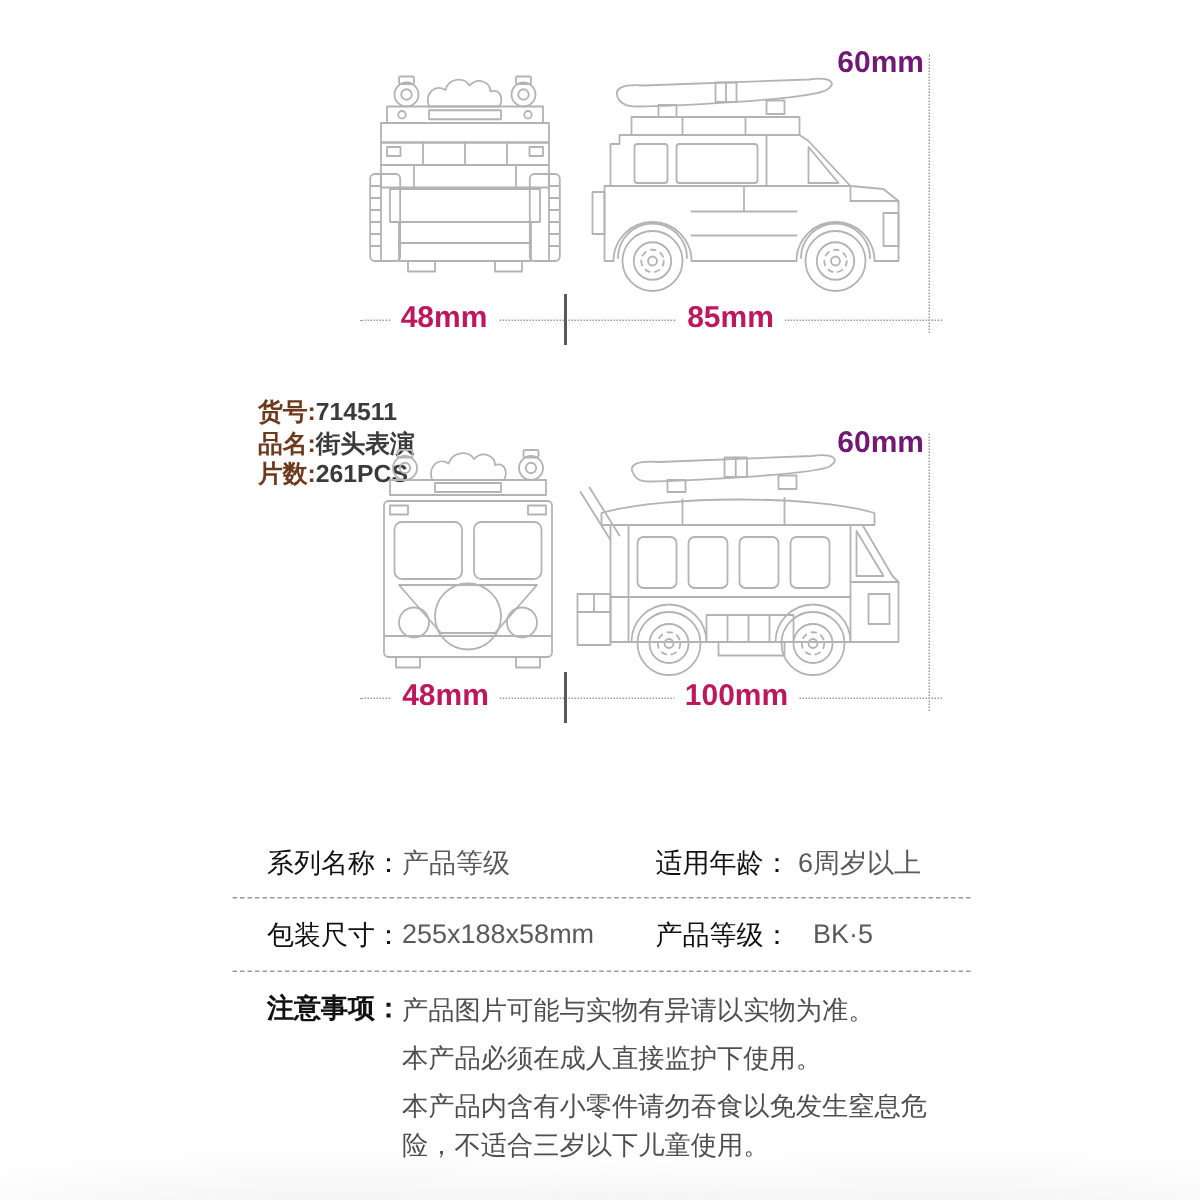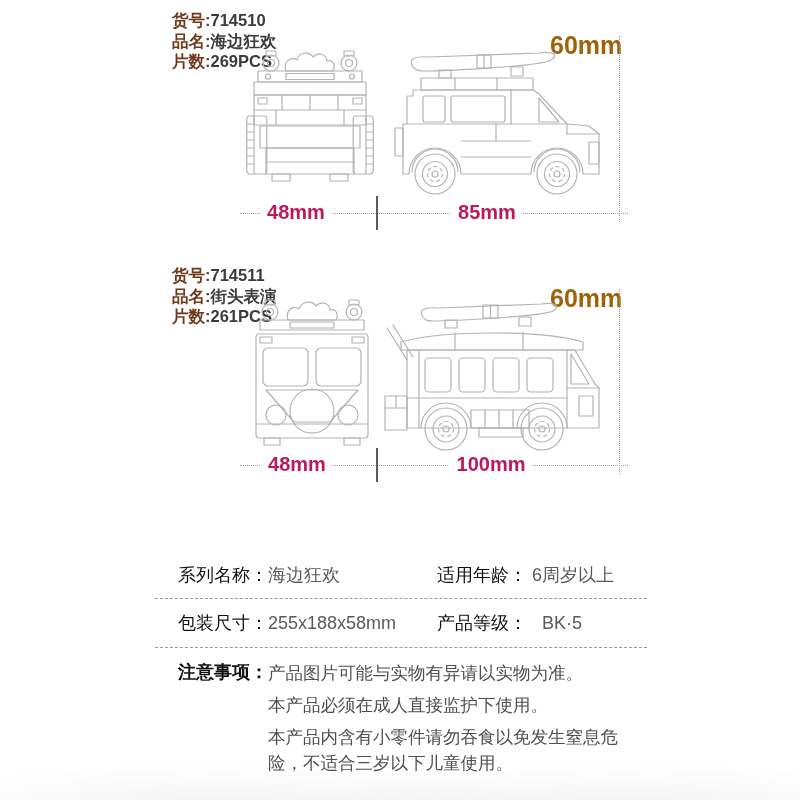--- a/index.html
+++ b/index.html
@@ -4,21 +4,21 @@
 <style>
   html,body{margin:0;padding:0;background:#fff;}
   .canvas{position:relative;width:800px;height:800px;background:#ffffff;overflow:hidden;
           font-family:"Liberation Sans","DejaVu Sans",sans-serif;}
   .abs{position:absolute;}
   
   .info{line-height:20.5px;font-size:16.5px;white-space:nowrap;}
   .info .lab{font-weight:700;color:#6e3a1e;}
   .info .val{font-weight:600;color:#3b3b3b;}
   
-  .hdim-label{font-size:25px;font-weight:700;color:#a16207;text-align:right;}
+  .hdim-label{font-size:20px;font-weight:700;color:#701a75;text-align:right;}
   .dim-row{position:absolute;height:26px;}
   .dim-line{position:absolute;left:0;right:0;top:9px;border-top:1.5px dotted #9b9b9b;}
   .dim-txt{position:absolute;top:-3px;transform:translateX(-50%);background:#fff;
            padding:0 7px;font-size:20px;font-weight:700;color:#be185d;white-space:nowrap;}
   .dim-tick{position:absolute;top:-8px;width:1.5px;height:34px;background:#5a5a5a;}
   .vdots{position:absolute;width:0;border-left:1.5px dotted #9b9b9b;}
   
   .spec{position:absolute;left:155px;top:552px;width:492px;color:#151515;}
   .spec-row{position:relative;height:46px;border-bottom:1px dashed #9a9a9a;}
   .spec-row.r2{height:48px;}
@@ -33,25 +33,20 @@
   .lineart{stroke:#b3b3b3;fill:none;stroke-width:1.2px;stroke-linejoin:round;stroke-linecap:round;}
   .bottom-shade{position:absolute;left:0;right:0;bottom:0;height:60px;pointer-events:none;
     background:radial-gradient(70% 130% at 28% 118%,rgba(0,0,0,.05),transparent 62%),
                radial-gradient(70% 130% at 78% 118%,rgba(0,0,0,.05),transparent 62%);}
 </style>
 </head>
 <body>
 
 <div class="canvas">
 
-  <div class="abs info" style="left:172px;top:10px;">
-    <div><span class="lab">货号:</span><span class="val">714510</span></div>
-    <div><span class="lab">品名:</span><span class="val">海边狂欢</span></div>
-    <div><span class="lab">片数:</span><span class="val">269PCS</span></div>
-  </div>
 
   <div class="abs hdim-label" style="left:550px;top:31px;width:66px;">60mm</div>
   <div class="vdots" style="left:619px;top:36px;height:186px;"></div>
 
   <svg class="abs" style="left:246px;top:50px;" width="128" height="148" viewBox="0 0 128 148">
     <g class="lineart">
       <rect x="20" y="1" width="10" height="5" rx="1"></rect>
       <circle cx="25" cy="13" r="8"></circle>
         <circle cx="25" cy="13" r="3.5"></circle>
       <rect x="98" y="1" width="10" height="5" rx="1"></rect>
@@ -211,21 +206,21 @@
   <div class="dim-row" style="left:240px;top:456px;width:388px;">
     <div class="dim-line"></div>
     <div class="dim-tick" style="left:136px;"></div>
     <div class="dim-txt" style="left:57px;">48mm</div>
     <div class="dim-txt" style="left:251px;">100mm</div>
   </div>
 
   <div class="spec">
     <div class="spec-row">
       <span class="cell lab" style="left:23px;">系列名称：</span>
-      <span class="cell val" style="left:113px;">海边狂欢</span>
+      <span class="cell val" style="left:113px;">产品等级</span>
       <span class="cell lab" style="left:282px;">适用年龄：</span>
       <span class="cell val" style="left:377px;text-align:right;">6周岁以上</span>
     </div>
     <div class="spec-row r2">
       <span class="cell lab" style="left:23px;">包装尺寸：</span>
       <span class="cell val" style="left:113px;">255x188x58mm</span>
       <span class="cell lab" style="left:282px;">产品等级：</span>
       <span class="cell val" style="left:377px;margin-left:10px;">BK·5</span>
     </div>
     <div class="notes-row">

